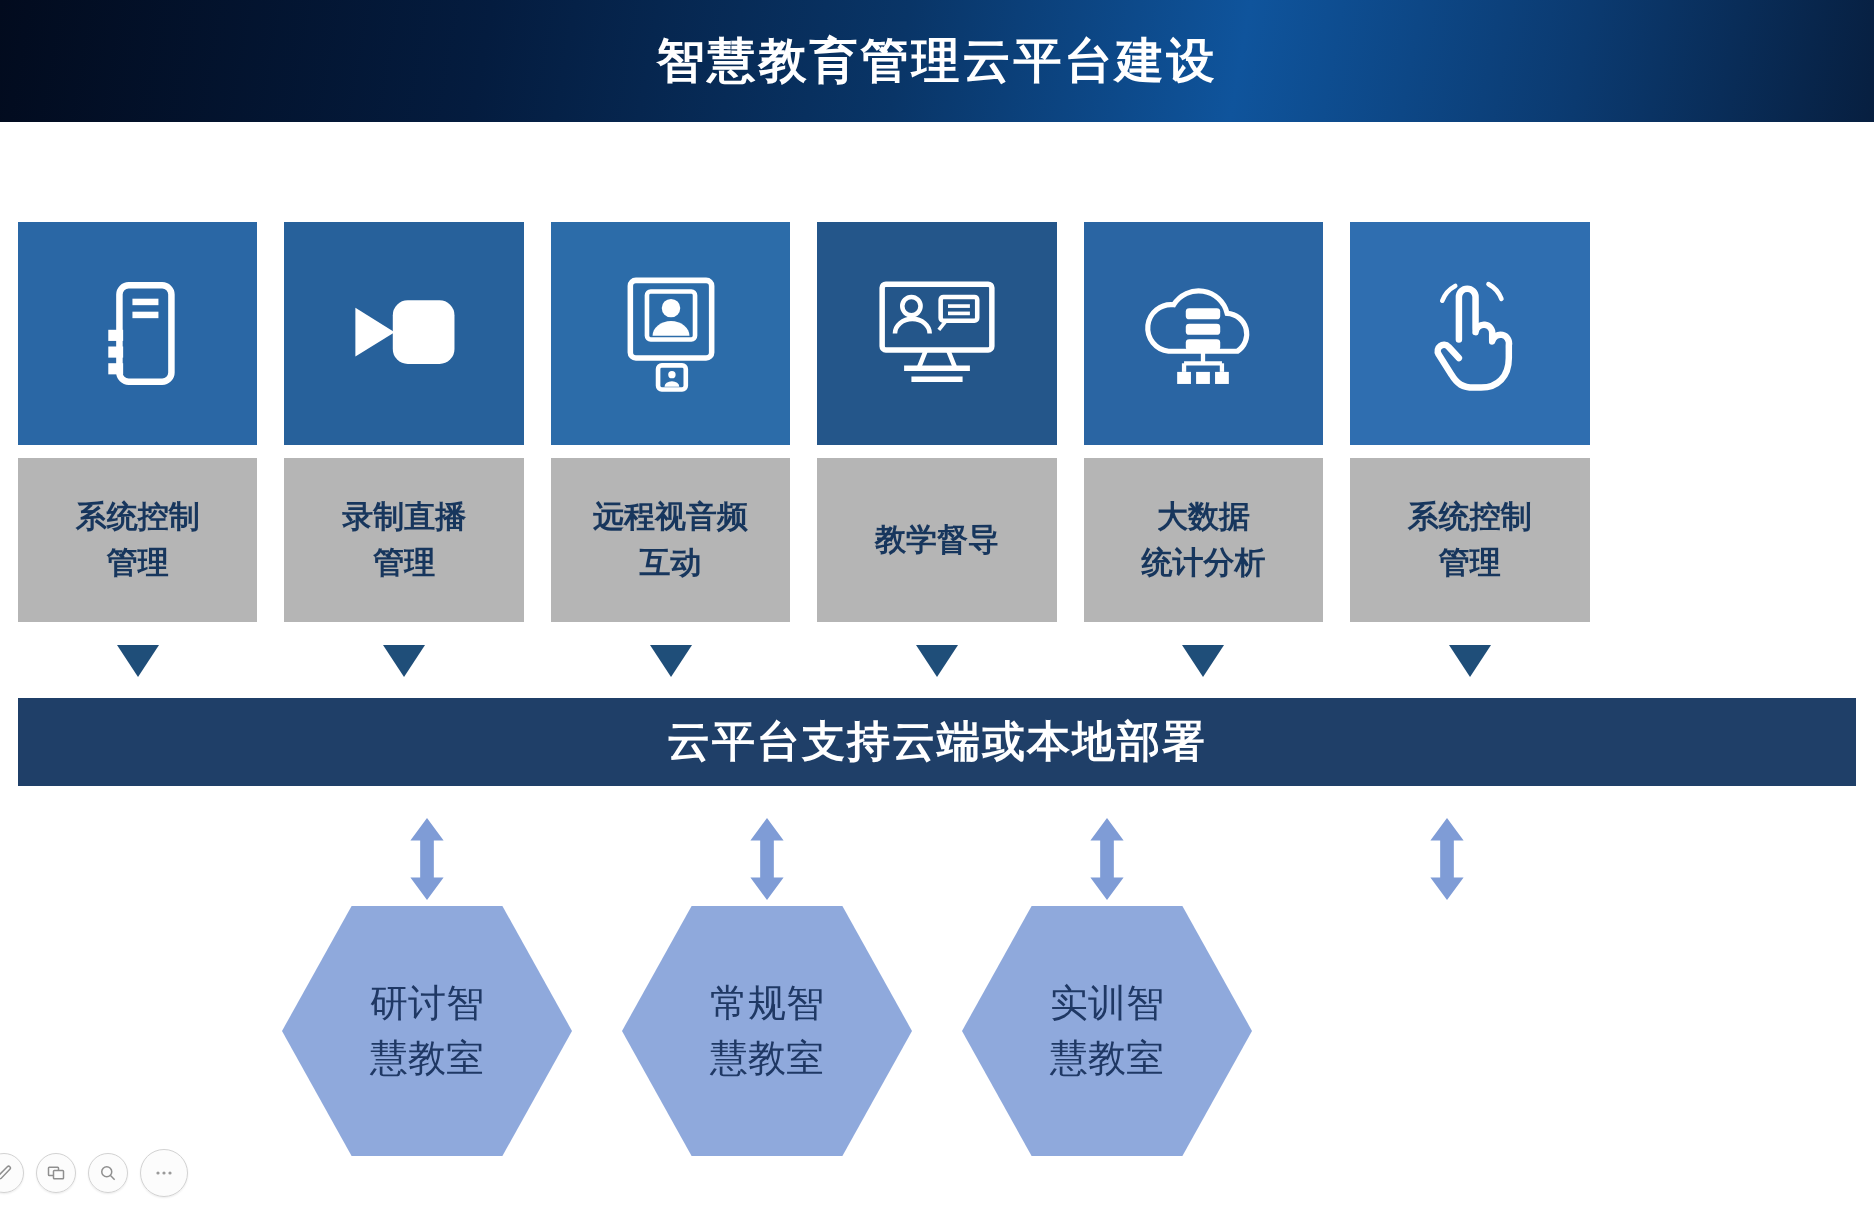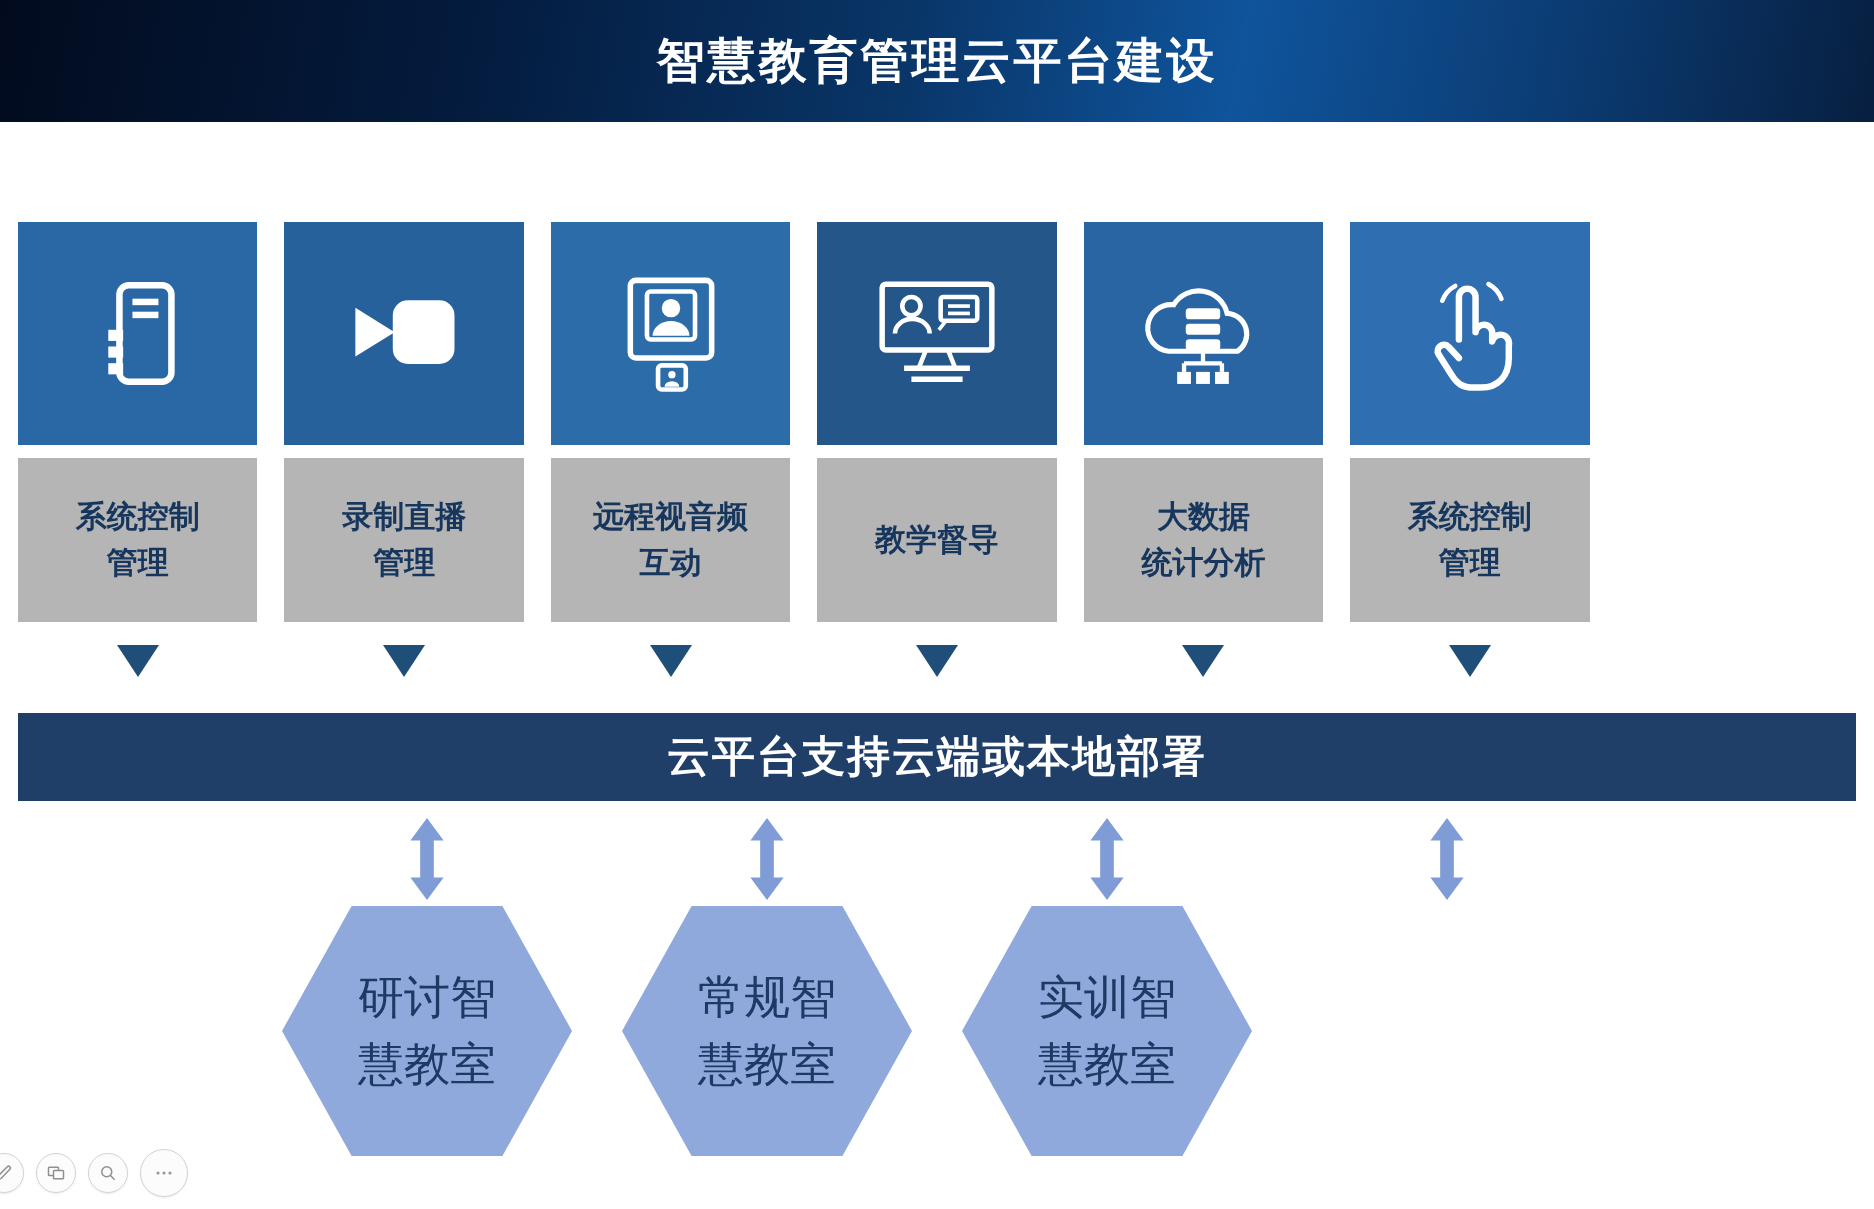--- a/index.html
+++ b/index.html
@@ -44,21 +44,21 @@
     font-size:31px; font-weight:bold; line-height:1.5; white-space:pre-line;
   }
   .down-arrow {
     margin:23px auto 0; width:0; height:0;
     border-left:21px solid transparent; border-right:21px solid transparent;
     border-top:32px solid var(--arrow-down,#1f4e79);
   }
 
   
   .deploy-bar {
-    margin:36px 18px 0; height:88px;
+    margin:21px 18px 0; height:88px;
     background:var(--deploy-bar-bg,#1f3f68);
     display:flex; align-items:center; justify-content:center;
   }
   .deploy-bar span {
     color:var(--deploy-bar-text,#ffffff);
     font-size:43px; font-weight:bold; letter-spacing:2px;
   }
 
   
   .classrooms {
@@ -69,21 +69,21 @@
   .double-arrow { width:40px; height:82px; display:block; }
   .double-arrow polygon { fill:var(--double-arrow,#7f9cd6); }
   .hexagon {
     margin-top:6px; width:290px; height:250px;
     background:var(--hexagon-bg,#8fa9dc);
     clip-path:polygon(24% 0,76% 0,100% 50%,76% 100%,24% 100%,0 50%);
     display:flex; align-items:center; justify-content:center; text-align:center;
   }
   .hexagon span {
     color:var(--hexagon-text,#1f3864);
-    font-size:46px; font-weight:500; line-height:1.45; white-space:pre-line;
+    font-size:38px; font-weight:500; line-height:1.45; white-space:pre-line;
   }
 
   
   .toolbar {
     position:absolute; left:-16px; bottom:12px;
     display:flex; align-items:center; column-gap:12px;
   }
   .tool {
     width:40px; height:40px; border-radius:50%;
     background:rgba(252,252,252,.9); border:1px solid #d2d2d2;

